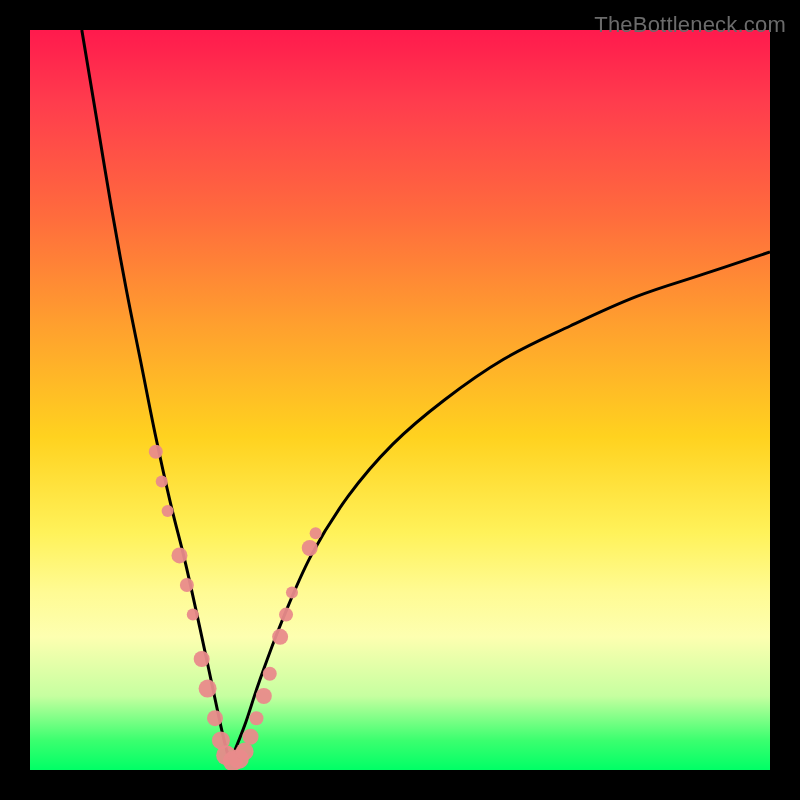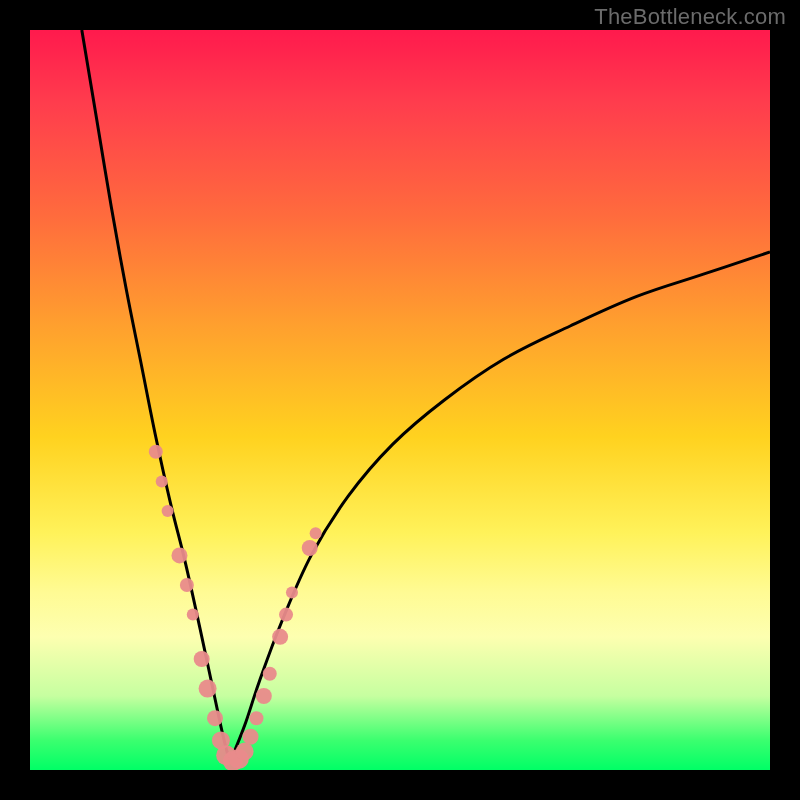--- a/index.html
+++ b/index.html
@@ -33,21 +33,21 @@
       #fff25a 68%,
       #fffb94 76%,
       #fdffb0 82%,
       #c6ffa0 90%,
       #3bff6f 96%,
       #00ff66 100%
     );
   }
   .watermark {
     position: absolute;
-    top: 4px;
+    top: 12px;
     right: 14px;
     color: #6b6b6b;
     font-size: 22px;
     font-family: Arial, sans-serif;
     letter-spacing: 0.2px;
     z-index: 20;
     user-select: none;
   }
   svg.curves {
     position: absolute;

